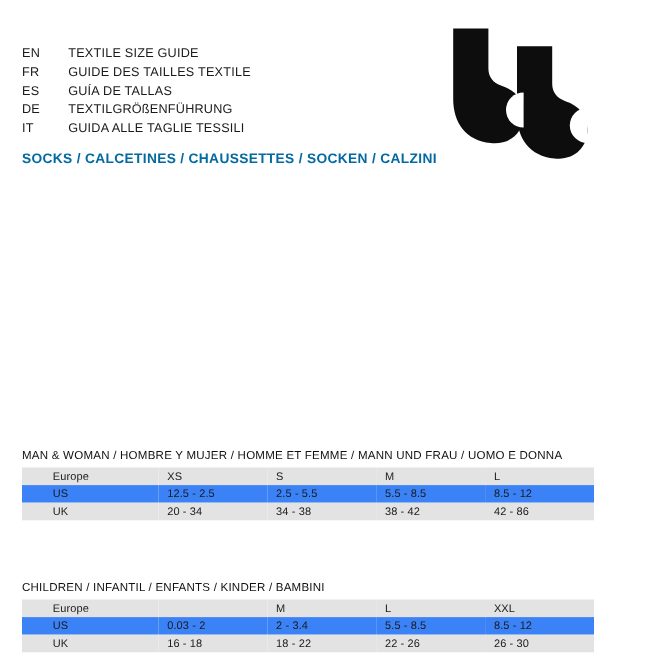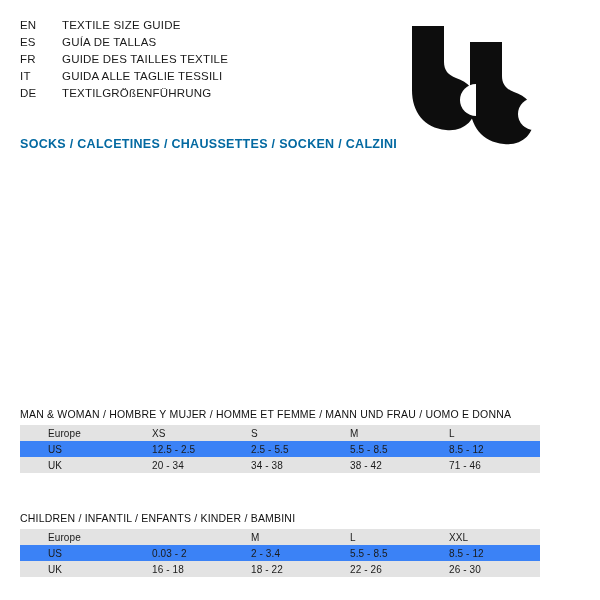--- a/index.html
+++ b/index.html
@@ -37,20 +37,21 @@
     font-size: 11.5px;
     letter-spacing: 0.2px;
   }
   .lang-code {
     width: 42px;
     flex: 0 0 42px;
     color: #1a1a1a;
   }
   .lang-text {
     color: #1a1a1a;
+    margin-top: 24px;
   }
 
   .socks-title {
     position: absolute;
     left: 20px;
     top: 111px;
     font-size: 12.5px;
     font-weight: bold;
     letter-spacing: 0.3px;
     color: #0369a1;
@@ -66,21 +67,21 @@
     height: 160px;
   }
 
   
   .table-section {
     position: absolute;
     left: 20px;
     width: 462px;
   }
   .section-adults { top: 408px; }
-  .section-children { top: 512px; }
+  .section-children { top: 528px; }
 
   .table-caption {
     font-size: 10.5px;
     font-weight: normal;
     letter-spacing: 0.2px;
     color: #111111;
     margin-bottom: 5px;
     white-space: nowrap;
   }
 
@@ -107,34 +108,34 @@
 <body>
 
 <div class="page">
 
   <div class="lang-block">
     <div class="lang-row">
       <span class="lang-code">EN</span>
       <span class="lang-text">TEXTILE SIZE GUIDE</span>
     </div>
     <div class="lang-row">
+      <span class="lang-code">FR</span>
+      <span class="lang-text">GUIDE DES TAILLES TEXTILE</span>
+    </div>
+    <div class="lang-row">
       <span class="lang-code">ES</span>
       <span class="lang-text">GUÍA DE TALLAS</span>
     </div>
     <div class="lang-row">
-      <span class="lang-code">FR</span>
-      <span class="lang-text">GUIDE DES TAILLES TEXTILE</span>
+      <span class="lang-code">DE</span>
+      <span class="lang-text">TEXTILGRÖßENFÜHRUNG</span>
     </div>
     <div class="lang-row">
       <span class="lang-code">IT</span>
       <span class="lang-text">GUIDA ALLE TAGLIE TESSILI</span>
-    </div>
-    <div class="lang-row">
-      <span class="lang-code">DE</span>
-      <span class="lang-text">TEXTILGRÖßENFÜHRUNG</span>
     </div>
   </div>
 
   <div class="socks-title">SOCKS / CALCETINES / CHAUSSETTES / SOCKEN / CALZINI</div>
 
   <div class="sock-art">
     <svg width="180" height="160" viewBox="0 0 180 160" xmlns="http://www.w3.org/2000/svg">
 
       <path d="M70 24 L70 86 C70 108 82 124 104 126 C122 128 134 116 134 100 C134 86 126 78 114 74 C106 71 102 66 102 58 L102 24 Z" fill="#0d0d0d"></path>
 
@@ -161,21 +162,21 @@
         <td class="col-val">12.5 - 2.5</td>
         <td class="col-val">2.5 - 5.5</td>
         <td class="col-val">5.5 - 8.5</td>
         <td class="col-val">8.5 - 12</td>
       </tr>
       <tr class="row-shaded">
         <td class="col-label">UK</td>
         <td class="col-val">20 - 34</td>
         <td class="col-val">34 - 38</td>
         <td class="col-val">38 - 42</td>
-        <td class="col-val">71 - 46</td>
+        <td class="col-val">42 - 86</td>
       </tr>
     </tbody>
       </table>
   </div>
 
   <div class="table-section section-children">
     <div class="table-caption">CHILDREN / INFANTIL / ENFANTS / KINDER / BAMBINI</div>
     <table class="size-table">
       <tbody>
           <tr class="row-shaded">

